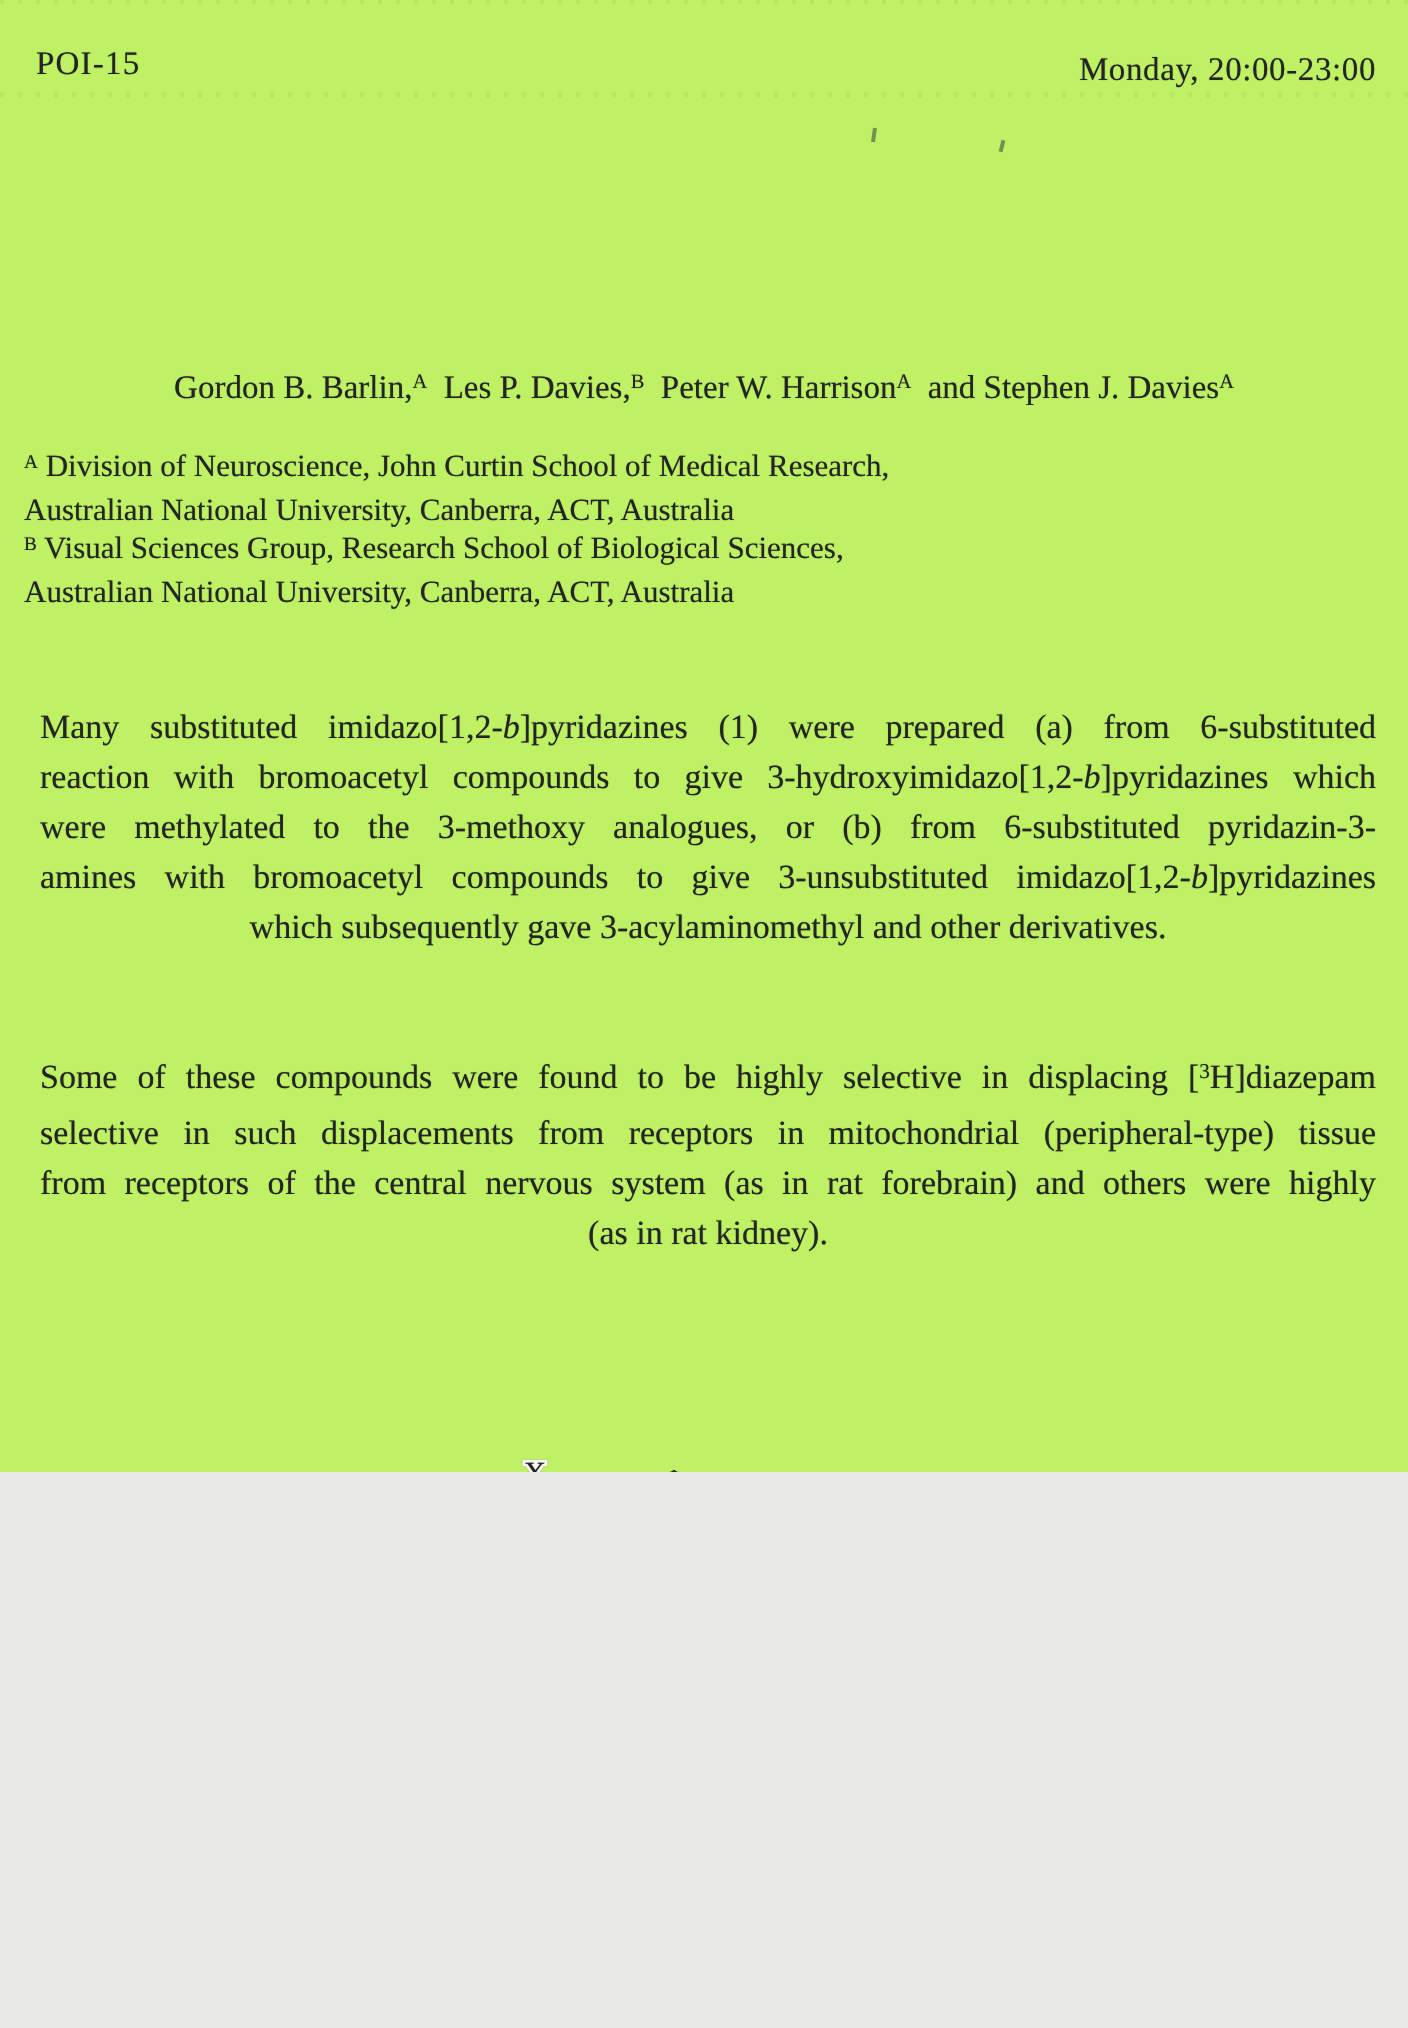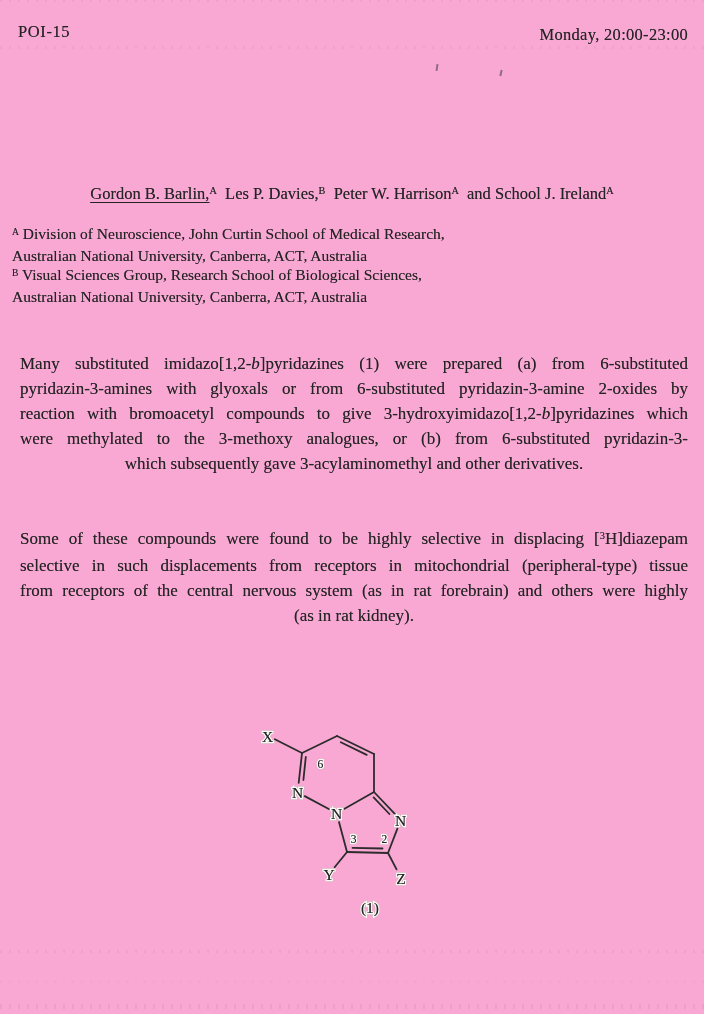--- a/index.html
+++ b/index.html
@@ -1,36 +1,36 @@
 <!DOCTYPE html>
 <html><head>
 <meta charset="utf-8">
 <style>
   html,body{margin:0;padding:0;background:#e8e8e6;}
   .page{
-    position:relative;width:704px;height:1014px;margin:0 auto;
-    background:#f9a8d4;overflow:hidden;
+    position:relative;width:704px;height:736px;margin:0 auto;
+    background:#bef264;overflow:hidden;
     font-family:"Liberation Serif","DejaVu Serif",serif;color:#242424;
     text-shadow:0 0 .5px rgba(40,40,40,.55);
   }
   .hdr-left{position:absolute;left:18px;top:22px;font-size:16.5px;letter-spacing:.6px;}
   .hdr-right{position:absolute;right:16px;top:25px;font-size:16.5px;letter-spacing:.3px;}
   .title{position:absolute;left:12px;top:111px;width:680px;text-align:center;
          font-size:17px;line-height:23.5px;letter-spacing:.4px;white-space:pre-wrap;}
   .authors{position:absolute;left:12px;top:184px;width:680px;text-align:center;
            font-size:16.5px;white-space:pre-wrap;}
   .affil{position:absolute;left:12px;top:224px;width:680px;
          font-size:15.5px;line-height:19.5px;}
   .para{position:absolute;left:20px;width:668px;font-size:17px;line-height:25px;}
   .p1{top:351px}.p2{top:526px}.p3{top:644px}
   .jline{text-align:justify;text-align-last:justify;}
   .lline{text-align:center;}
   .sup{font-size:.62em;position:relative;top:-.45em;letter-spacing:0;}
   .it{font-style:italic;}
-  .ul{text-decoration:underline;text-underline-offset:2.5px;}
+  .ul{text-underline-offset:2.5px;}
   .structure{position:absolute;left:250px;top:712px;width:180px;height:206px;}
   .structure svg{display:block;width:100%;height:100%;}
   .structure path{stroke:#2c2c2c;stroke-width:1.8;fill:none;stroke-linecap:round;}
   .structure text{font-family:"Liberation Serif","DejaVu Serif",serif;fill:#242424;
                   paint-order:stroke;stroke:#f9f8f5;stroke-width:3px;}
   .atom{font-size:15.5px;}
   .locant{font-size:11.5px;}
   .caption{font-size:15.5px;}
   .noise{position:absolute;left:0;right:0;pointer-events:none;
          background:repeating-linear-gradient(90deg,rgba(70,70,70,.5) 0 2px,transparent 2px 9px);}
@@ -45,34 +45,34 @@
 </style>
 </head>
 <body>
 
 <div class="page">
 
   <span class="hdr-left">POI-15</span>
   <span class="hdr-right">Monday, 20:00-23:00</span>
 
 
-  <div class="authors"><span class="ul">Gordon B. Barlin,</span><span class="sup">A</span><span>  Les P. Davies,</span><span class="sup">B</span><span>  Peter W. Harrison</span><span class="sup">A</span><span>  and School J. Ireland</span><span class="sup">A</span></div>
+  <div class="authors"><span class="ul">Gordon B. Barlin,</span><span class="sup">A</span><span>  Les P. Davies,</span><span class="sup">B</span><span>  Peter W. Harrison</span><span class="sup">A</span><span>  and Stephen J. Davies</span><span class="sup">A</span></div>
 
   <div class="affil">
     <div><span class="sup">A</span><span> Division of Neuroscience, John Curtin School of Medical Research,</span></div>
     <div><span>Australian National University, Canberra, ACT, Australia</span></div>
     <div><span class="sup">B</span><span> Visual Sciences Group, Research School of Biological Sciences,</span></div>
     <div><span>Australian National University, Canberra, ACT, Australia</span></div>
   </div>
 
   <div class="para p1">
     <div class="jline"><span>Many substituted imidazo[1,2-</span><span class="it">b</span><span>]pyridazines (1) were prepared (a) from 6-substituted</span></div>
-    <div class="jline"><span>pyridazin-3-amines with glyoxals or from 6-substituted pyridazin-3-amine 2-oxides by</span></div>
     <div class="jline"><span>reaction with bromoacetyl compounds to give 3-hydroxyimidazo[1,2-</span><span class="it">b</span><span>]pyridazines which</span></div>
     <div class="jline"><span>were methylated to the 3-methoxy analogues, or (b) from 6-substituted pyridazin-3-</span></div>
+    <div class="jline"><span>amines with bromoacetyl compounds to give 3-unsubstituted imidazo[1,2-</span><span class="it">b</span><span>]pyridazines</span></div>
     <div class="lline"><span>which subsequently gave 3-acylaminomethyl and other derivatives.</span></div>
   </div>
 
   <div class="para p2">
     <div class="jline"><span>Some of these compounds were found to be highly selective in displacing [</span><span class="sup">3</span><span>H]diazepam</span></div>
     <div class="jline"><span>selective in such displacements from receptors in mitochondrial (peripheral-type) tissue</span></div>
     <div class="jline"><span>from receptors of the central nervous system (as in rat forebrain) and others were highly</span></div>
     <div class="lline"><span>(as in rat kidney).</span></div>
   </div>
 

